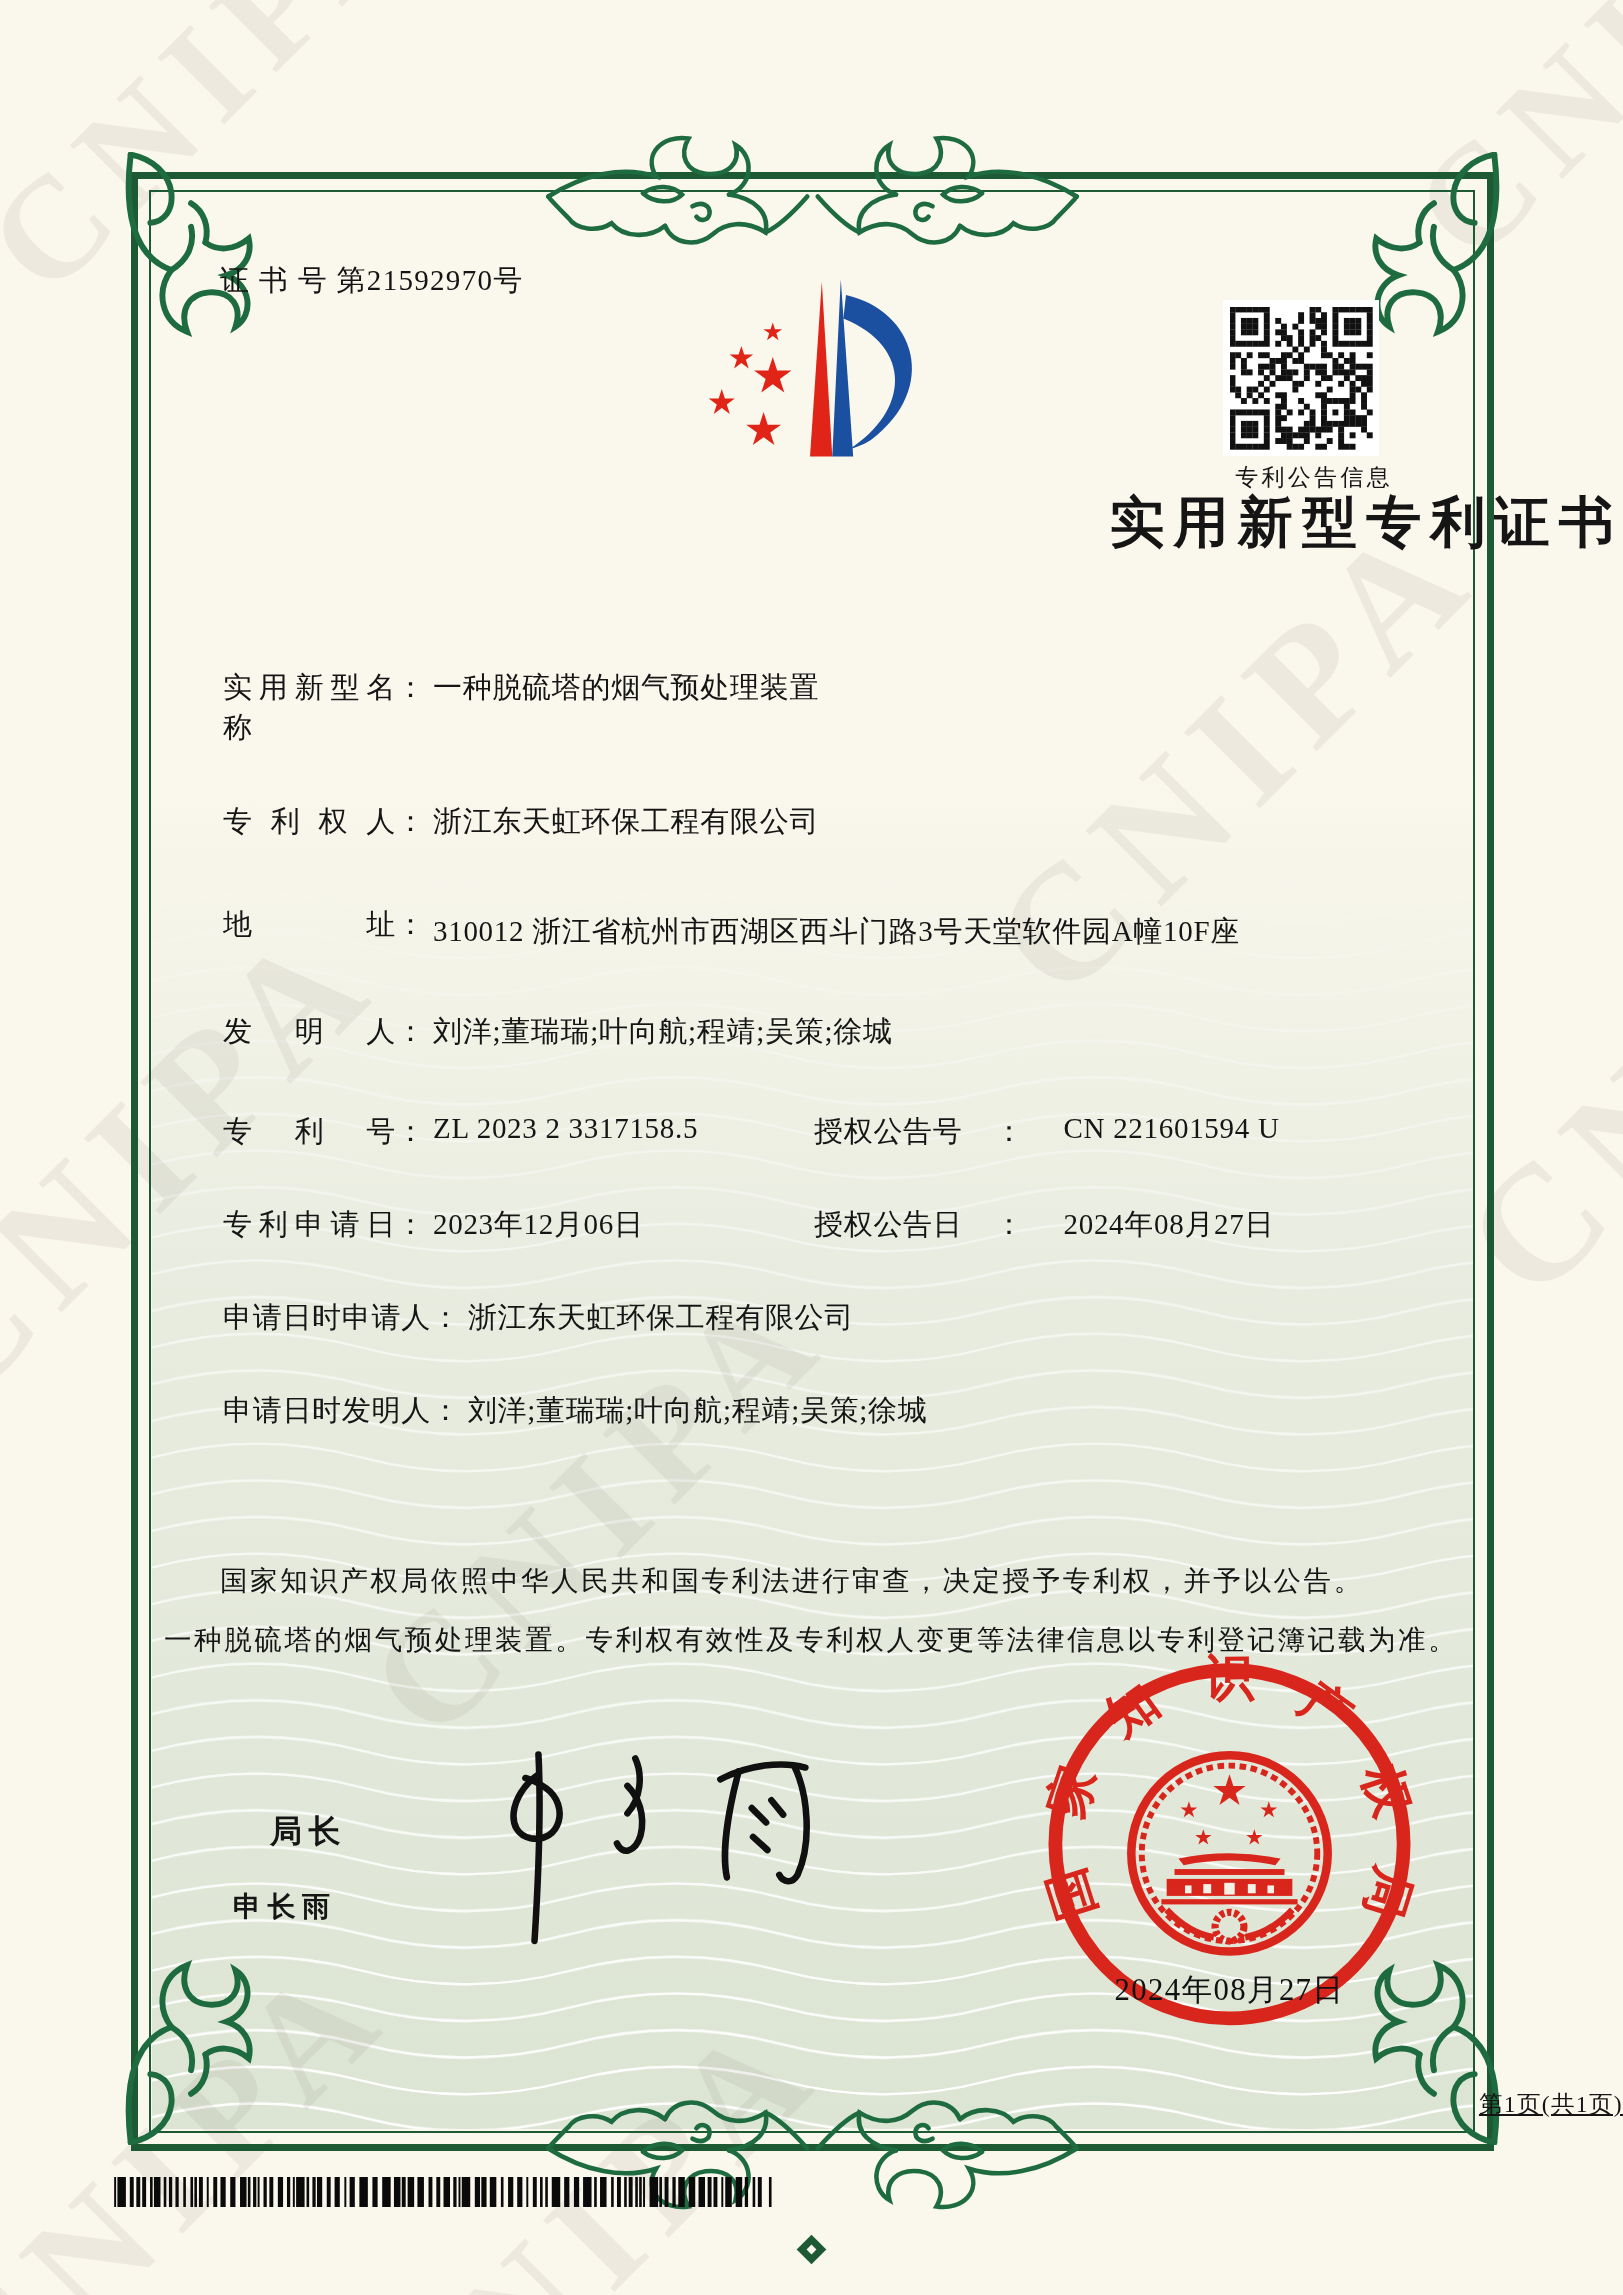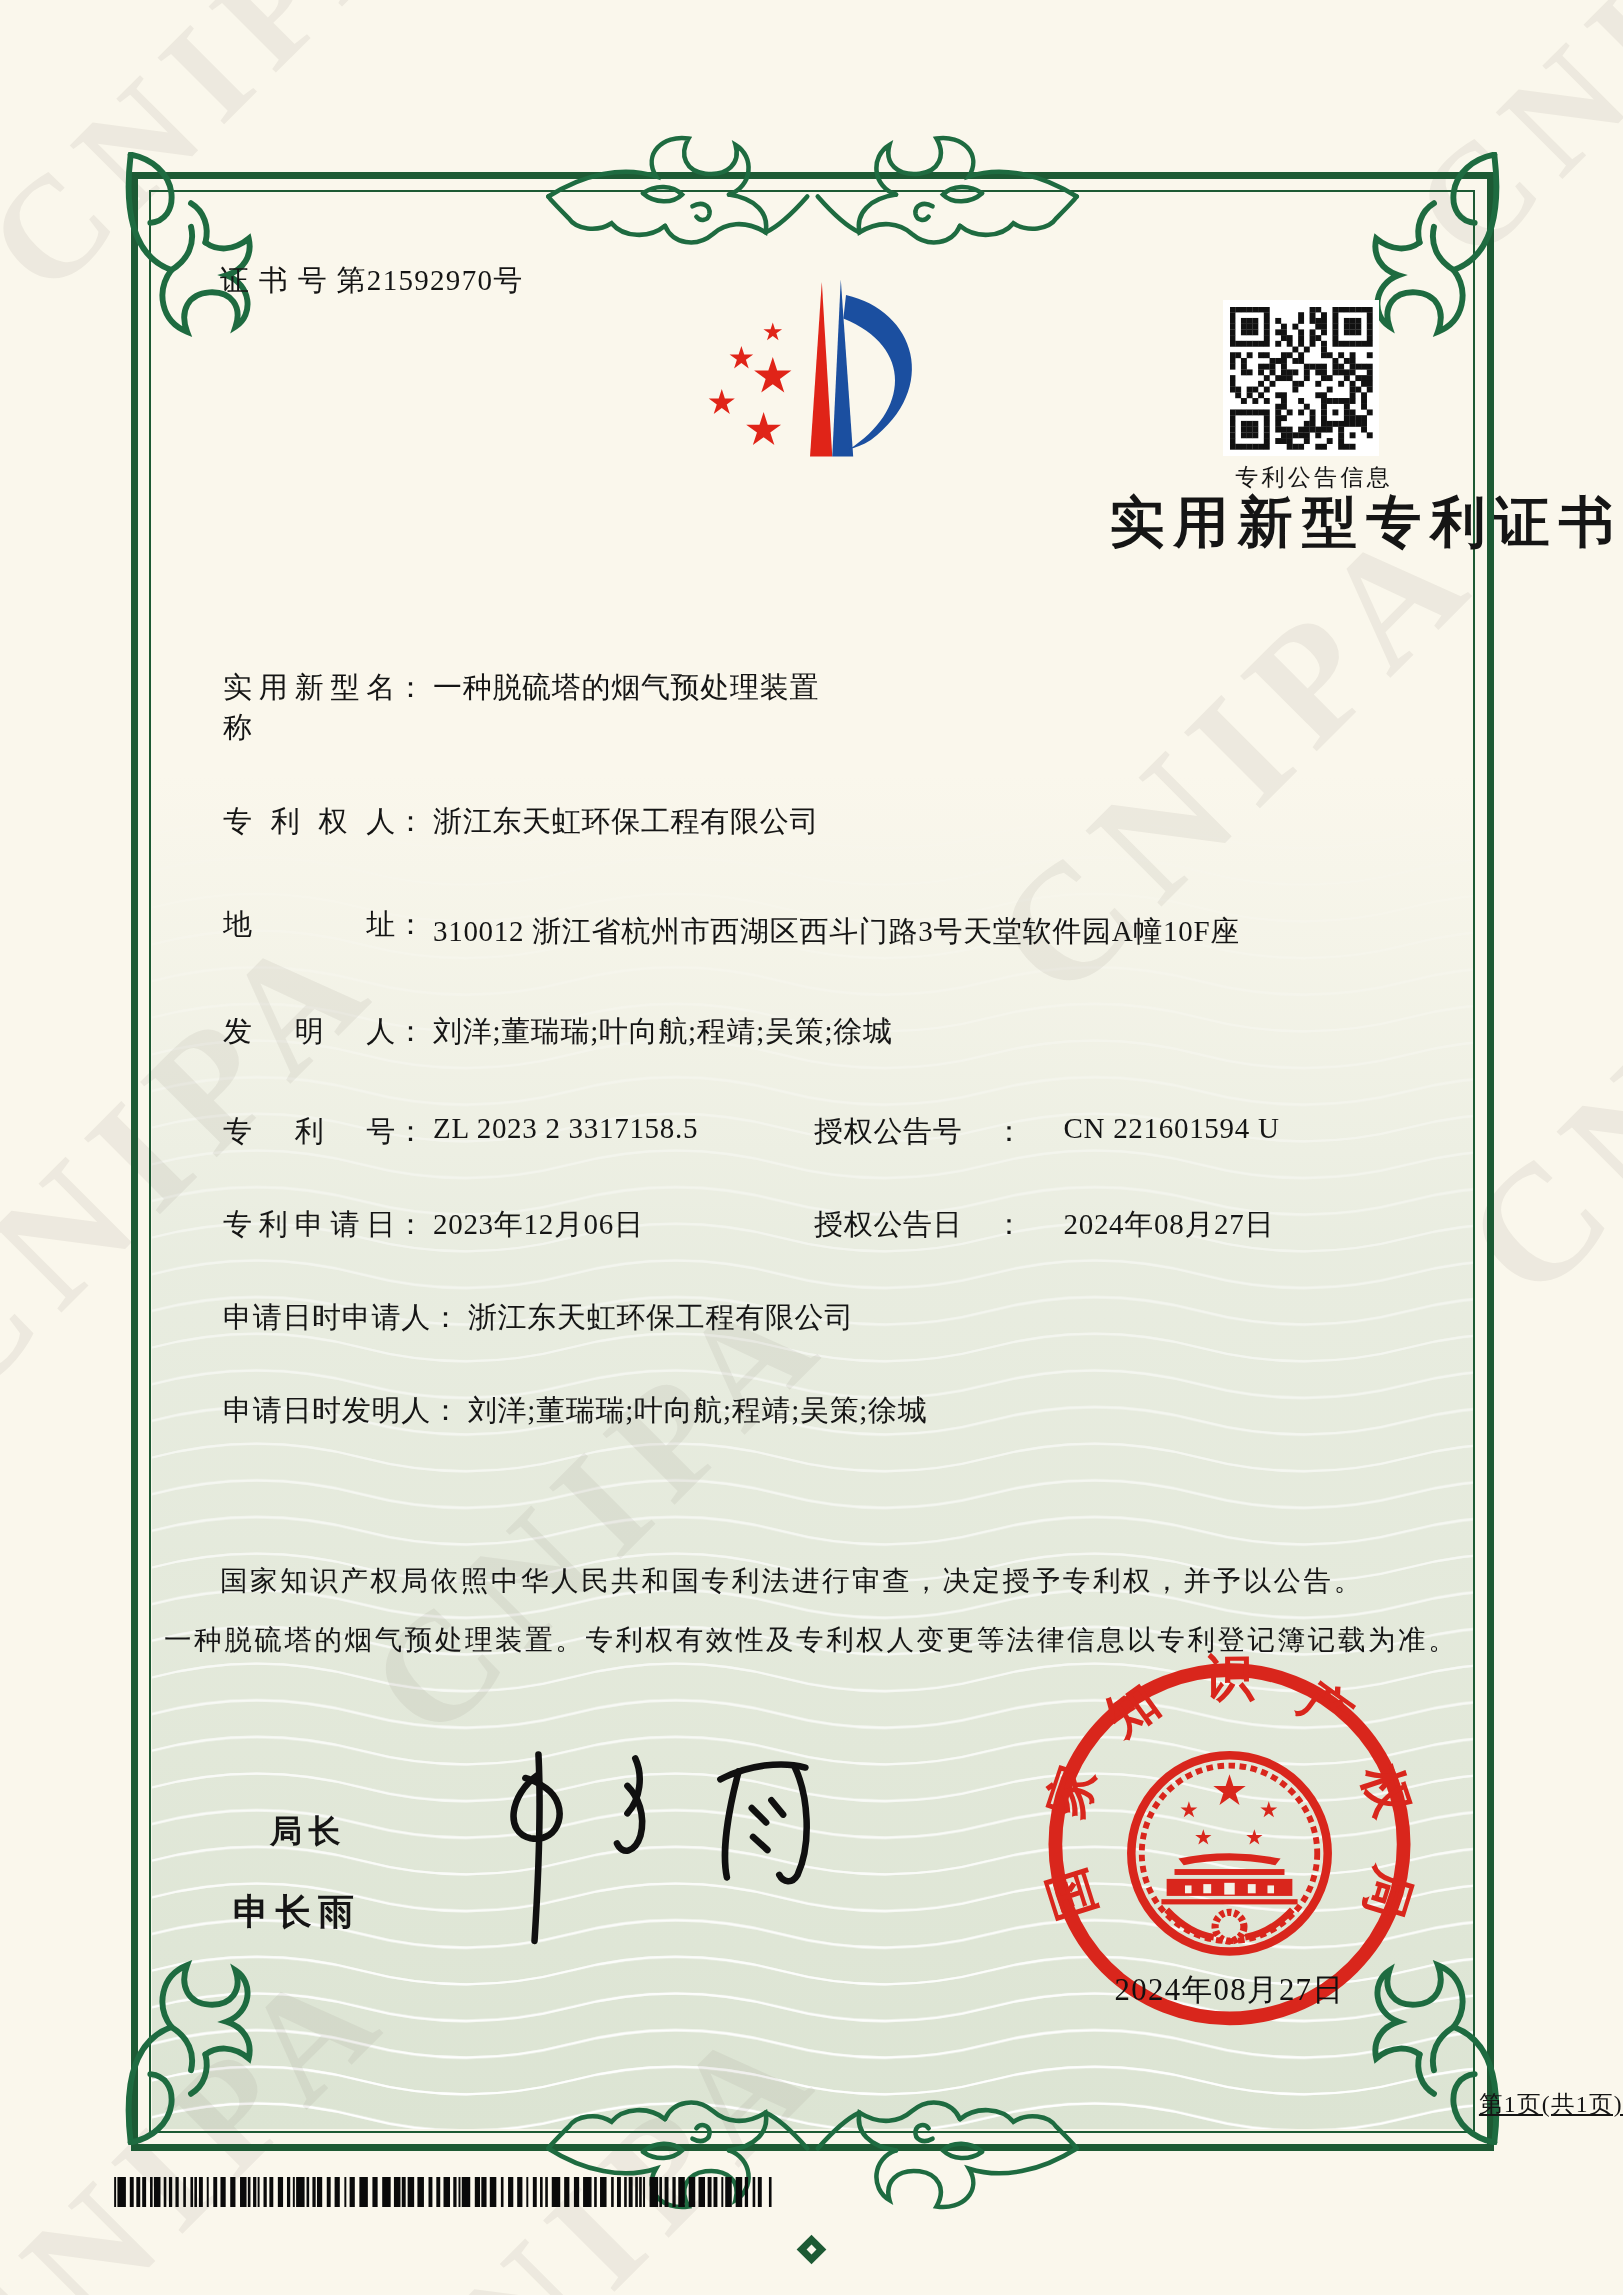--- a/index.html
+++ b/index.html
@@ -35,21 +35,21 @@
   .rright{left:814px;gap:32px;}
   
   .legal1{position:absolute;left:164px;top:1563px;width:1303px;font-size:27.5px;
       letter-spacing:2.6px;padding-left:56px;z-index:4;}
   .legal2{position:absolute;left:164px;top:1622px;width:1303px;font-size:27.5px;
       letter-spacing:2.6px;z-index:4;}
   
   .sigtitle{position:absolute;left:233px;top:1810px;font-family:"Liberation Sans","DejaVu Sans",sans-serif;
       font-weight:700;font-size:32px;letter-spacing:6.5px;z-index:4;margin-left:37px;}
   .signame{position:absolute;left:233px;top:1888px;font-family:Liberation Mono, monospace;
-      font-weight:700;font-size:36px;letter-spacing:6.5px;z-index:4;}
+      font-weight:700;font-size:28px;letter-spacing:6.5px;z-index:4;}
   .sig{position:absolute;left:439px;top:1715px;z-index:5;}
   .seal{position:absolute;left:1020px;top:1636px;z-index:5;}
   .footer{position:absolute;left:0;top:2088px;width:100%;text-align:right;font-size:23.6px;
       letter-spacing:1.3px;z-index:4;text-decoration:underline;}
   .barcode{position:absolute;left:113px;top:2177px;z-index:4;}
   .diamond{position:absolute;left:801px;top:2239px;width:21px;height:21px;background:#1d5a34;
       transform:rotate(45deg);z-index:4;}
   .diamond::after{content:"";position:absolute;left:7.2px;top:7.2px;width:6.5px;height:6.5px;background:#faf7ec;}
 </style>
 </head>

